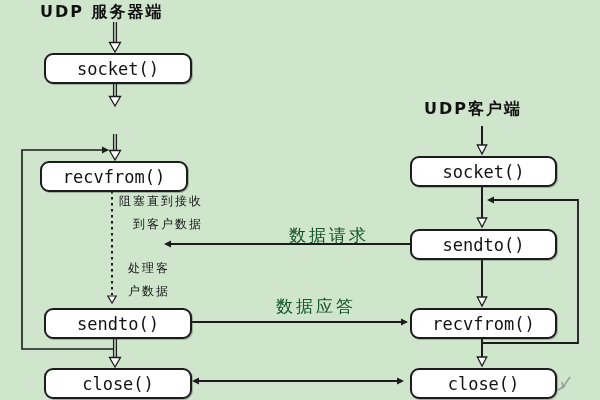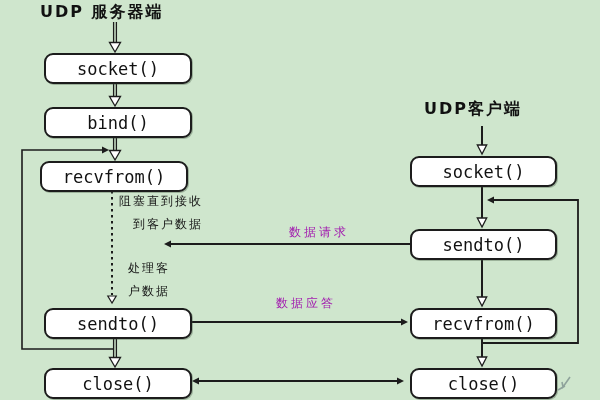--- a/index.html
+++ b/index.html
@@ -29,21 +29,21 @@
     font-size:16px;font-weight:600;color:#111;
     letter-spacing:2px;white-space:nowrap;z-index:2;
   }
   .note{
     position:absolute;
     font-size:12px;color:#161616;
     letter-spacing:2px;white-space:nowrap;z-index:2;
   }
   .arrow-label{
     position:absolute;
-    font-size:12px;color:#a21caf;
+    font-size:17px;color:#14532d;
     letter-spacing:3px;white-space:nowrap;z-index:2;font-family:Liberation Mono, monospace;
   }
 </style>
 </head>
 <body>
 
 <div id="stage">
 
   <svg id="wires" viewBox="0 0 600 400">
     <g stroke="#1c1c1c" fill="none">
@@ -111,21 +111,20 @@
         <polygon points="404,381 397,377.6 397,384.4" fill="#1c1c1c" stroke="none"></polygon>
       </g>
 
       <path d="M570,377 L563,387 L562,382 M565,386 L558,390" stroke="#8fa39b" stroke-width="1.6"></path>
     </g>
   </svg>
 
   <div class="title" style="left:40px;top:2px;text-align:right;">UDP 服务器端</div>
 
   <div class="box" style="left:44px;top:53px;">socket()</div>
-  <div class="box" style="left:44px;top:107px;">bind()</div>
   <div class="box" style="left:40px;top:161px;">recvfrom()</div>
   <div class="box" style="left:44px;top:308px;">sendto()</div>
   <div class="box" style="left:44px;top:368px;">close()</div>
 
   <div class="title" style="left:424px;top:99px;">UDP客户端</div>
 
   <div class="box client-box" style="left:410px;top:156px;">socket()</div>
   <div class="box client-box" style="left:410px;top:229px;">sendto()</div>
   <div class="box client-box" style="left:410px;top:308px;">recvfrom()</div>
   <div class="box client-box" style="left:410px;top:368px;">close()</div>

